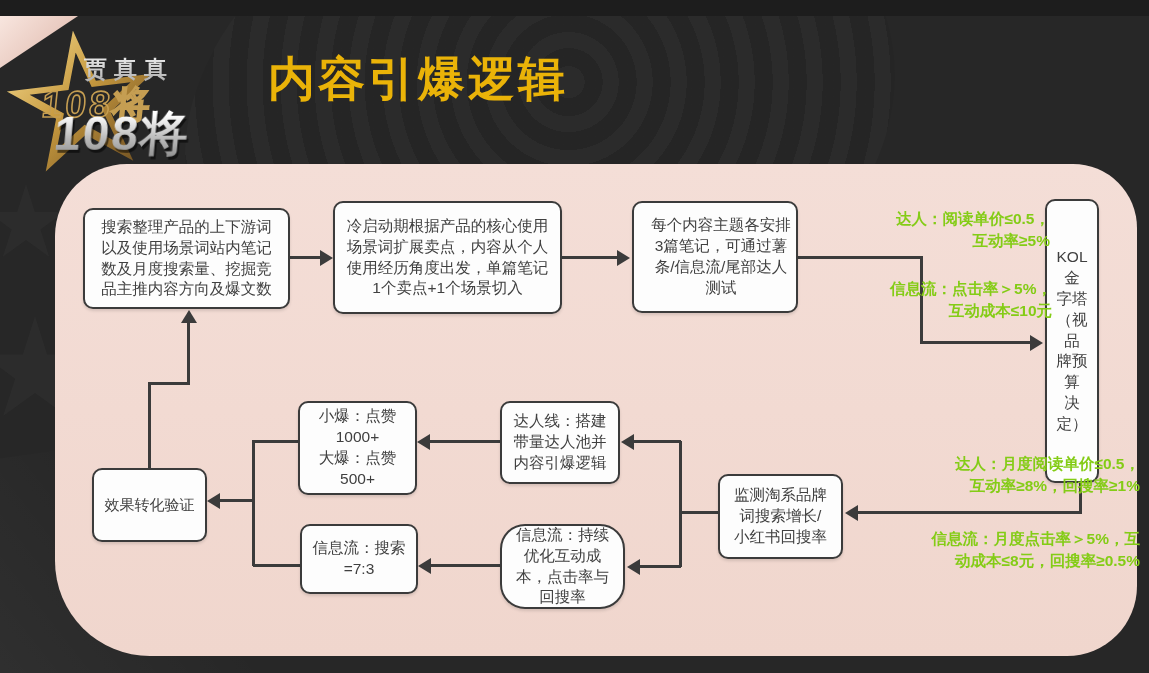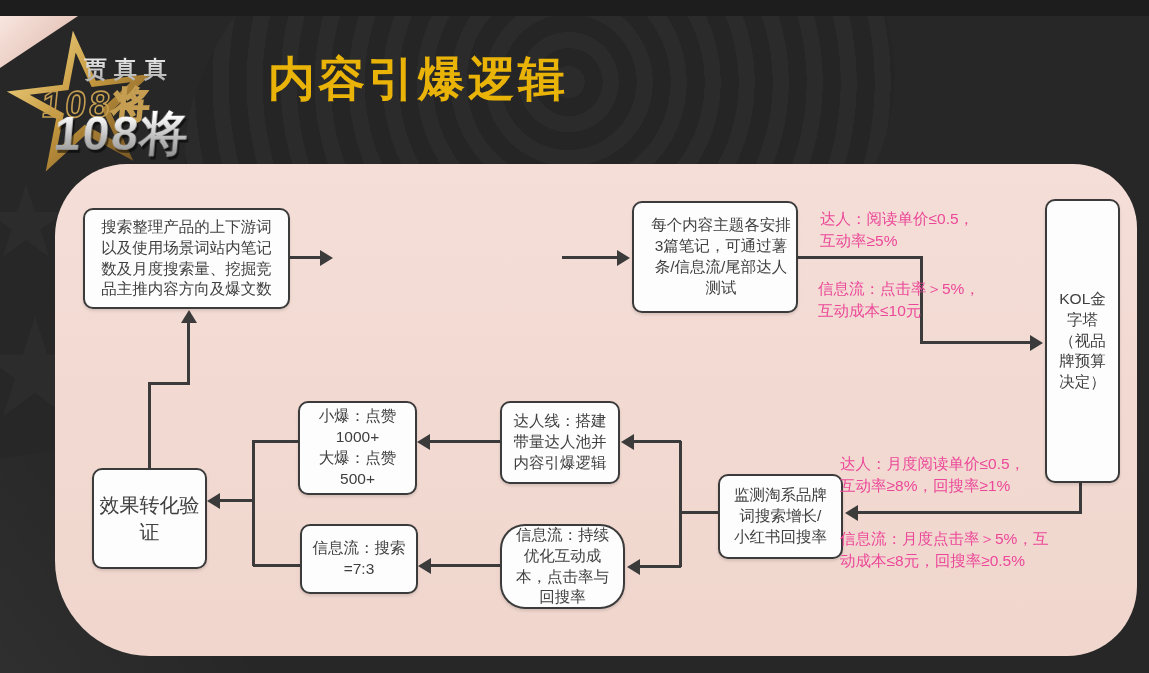--- a/index.html
+++ b/index.html
@@ -79,22 +79,22 @@
   
   .hline,.vline{position:absolute;background:#3b3b3b;}
   .hline{height:3px;}
   .vline{width:3px;}
   .ah{position:absolute;width:0;height:0;}
   .ah.r{border-left:13px solid #3b3b3b;border-top:8px solid transparent;border-bottom:8px solid transparent;}
   .ah.l{border-right:13px solid #3b3b3b;border-top:8px solid transparent;border-bottom:8px solid transparent;}
   .ah.u{border-bottom:13px solid #3b3b3b;border-left:8px solid transparent;border-right:8px solid transparent;}
   
   .ann{
-    position:absolute;color:#ec4899;font-weight:400;font-size:15.5px;line-height:1.45;
-    text-align:left;white-space:pre-line;
+    position:absolute;color:#84cc16;font-weight:700;font-size:15.5px;line-height:1.45;
+    text-align:right;white-space:pre-line;
   }
 </style>
 </head>
 <body>
 
 <div id="stage">
 
   <div class="bg-swirl"></div>
   <div class="bg-diag"></div>
   <div class="faint-star" style="left:-14px;top:168px;width:80px;height:80px;"></div>
@@ -149,40 +149,44 @@
 
   <div class="vline" style="left:148px;top:368px;height:84px;"></div>
   <div class="hline" style="left:148px;top:366px;width:42px;"></div>
   <div class="vline" style="left:187px;top:306px;height:62px;"></div>
   <div class="ah u" style="left:181px;top:294px;"></div>
 
   <div class="box" style="left:83px;top:192px;width:207px;height:101px;">搜索整理产品的上下游词
 以及使用场景词站内笔记
 数及月度搜索量、挖掘竞
 品主推内容方向及爆文数</div>
+  <div class="box" style="left:333px;top:185px;width:229px;height:113px;">冷启动期根据产品的核心使用
+场景词扩展卖点，内容从个人
+使用经历角度出发，单篇笔记
+1个卖点+1个场景切入</div>
   <div class="box" style="left:632px;top:185px;width:166px;height:112px;padding-left:16px;">每个内容主题各安排
 3篇笔记，可通过薯
 条/信息流/尾部达人
 测试</div>
-  <div class="box" style="left:1045px;top:183px;width:75px;height:284px;">KOL金
+  <div class="box" style="left:1045px;top:183px;width:54px;height:284px;">KOL金
 字塔
 （视品
 牌预算
 决定）</div>
   <div class="box" style="left:298px;top:385px;width:119px;height:94px;">小爆：点赞
 1000+
 大爆：点赞
 500+</div>
   <div class="box" style="left:500px;top:385px;width:120px;height:83px;">达人线：搭建
 带量达人池并
 内容引爆逻辑</div>
   <div class="box" style="left:718px;top:458px;width:125px;height:85px;">监测淘系品牌
 词搜索增长/
 小红书回搜率</div>
-  <div class="box" style="left:92px;top:452px;width:115px;height:101px;font-size:20px;">效果转化验证</div>
+  <div class="box" style="left:92px;top:452px;width:115px;height:74px;font-size:15px;">效果转化验证</div>
   <div class="box" style="left:500px;top:508px;width:125px;height:85px;border-radius:25px;">信息流：持续
 优化互动成
 本，点击率与
 回搜率</div>
   <div class="box" style="left:300px;top:508px;width:118px;height:70px;">信息流：搜索
 =7:3</div>
 
   <div class="ann" style="left:820px;top:192px;width:230px;">达人：阅读单价≤0.5，
 互动率≥5%</div>
   <div class="ann" style="left:818px;top:262px;width:234px;">信息流：点击率＞5%，

